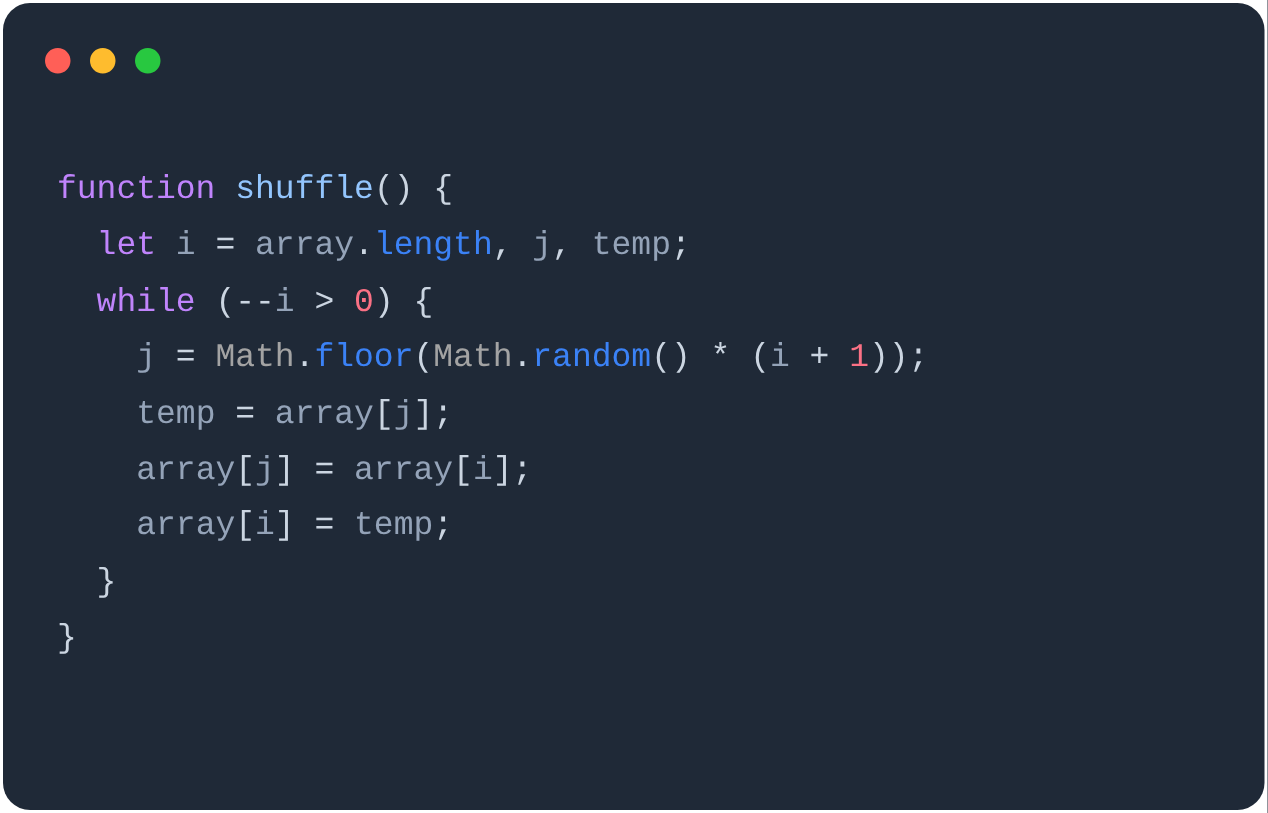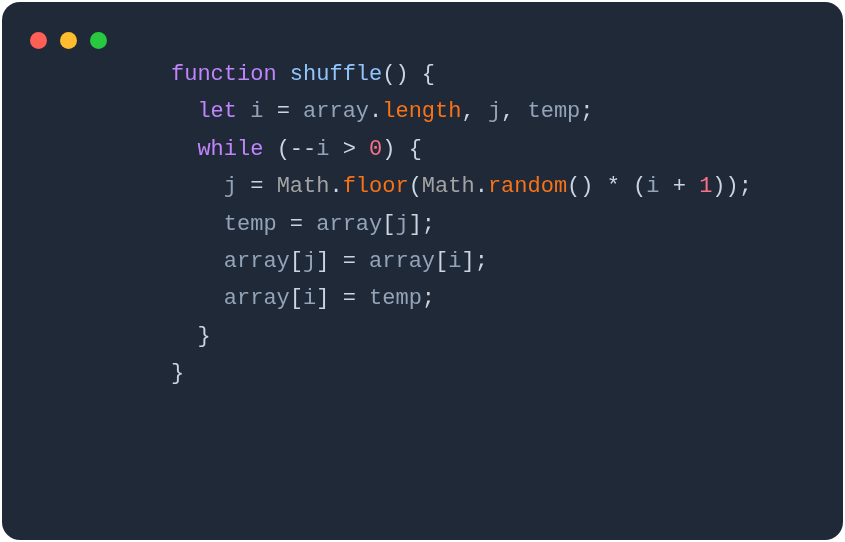--- a/index.html
+++ b/index.html
@@ -9,21 +9,21 @@
     height: 542px;
     overflow: hidden;
     font-family: ui-monospace, SFMono-Regular, "SF Mono", Menlo, Consolas, "Liberation Mono", monospace;
   }
   .window {
     position: absolute;
     inset: 2px;
     background: #1f2937;
     border-radius: 18px;
     display: flex;
-    flex-direction: row;
+    flex-direction: column;
   }
   .titlebar {
     display: flex;
     align-items: center;
     gap: 13px;
     padding: 24px 28px 0 28px;
     height: 52px;
   }
   .traffic-light {
     width: 17px;
@@ -33,21 +33,21 @@
   .code-area {
     padding: 54px 36px 36px 36px;
     font-size: 22px;
     line-height: 1.7;
     white-space: pre;
     color: #94a3b8;
   }
   .tok-keyword { color: #c084fc; }
   .tok-funcdef { color: #93c5fd; }
   .tok-ident   { color: #94a3b8; }
-  .tok-prop    { color: #f97316; }
+  .tok-prop    { color: #3b82f6; }
   .tok-builtin { color: #a3a3a3; }
   .tok-number  { color: #fb7185; }
   .tok-punct   { color: #cbd5e1; }
   .tok-op      { color: #cbd5e1; }
 </style>
 </head>
 <body>
 
 <div class="window">
   <div class="titlebar">

